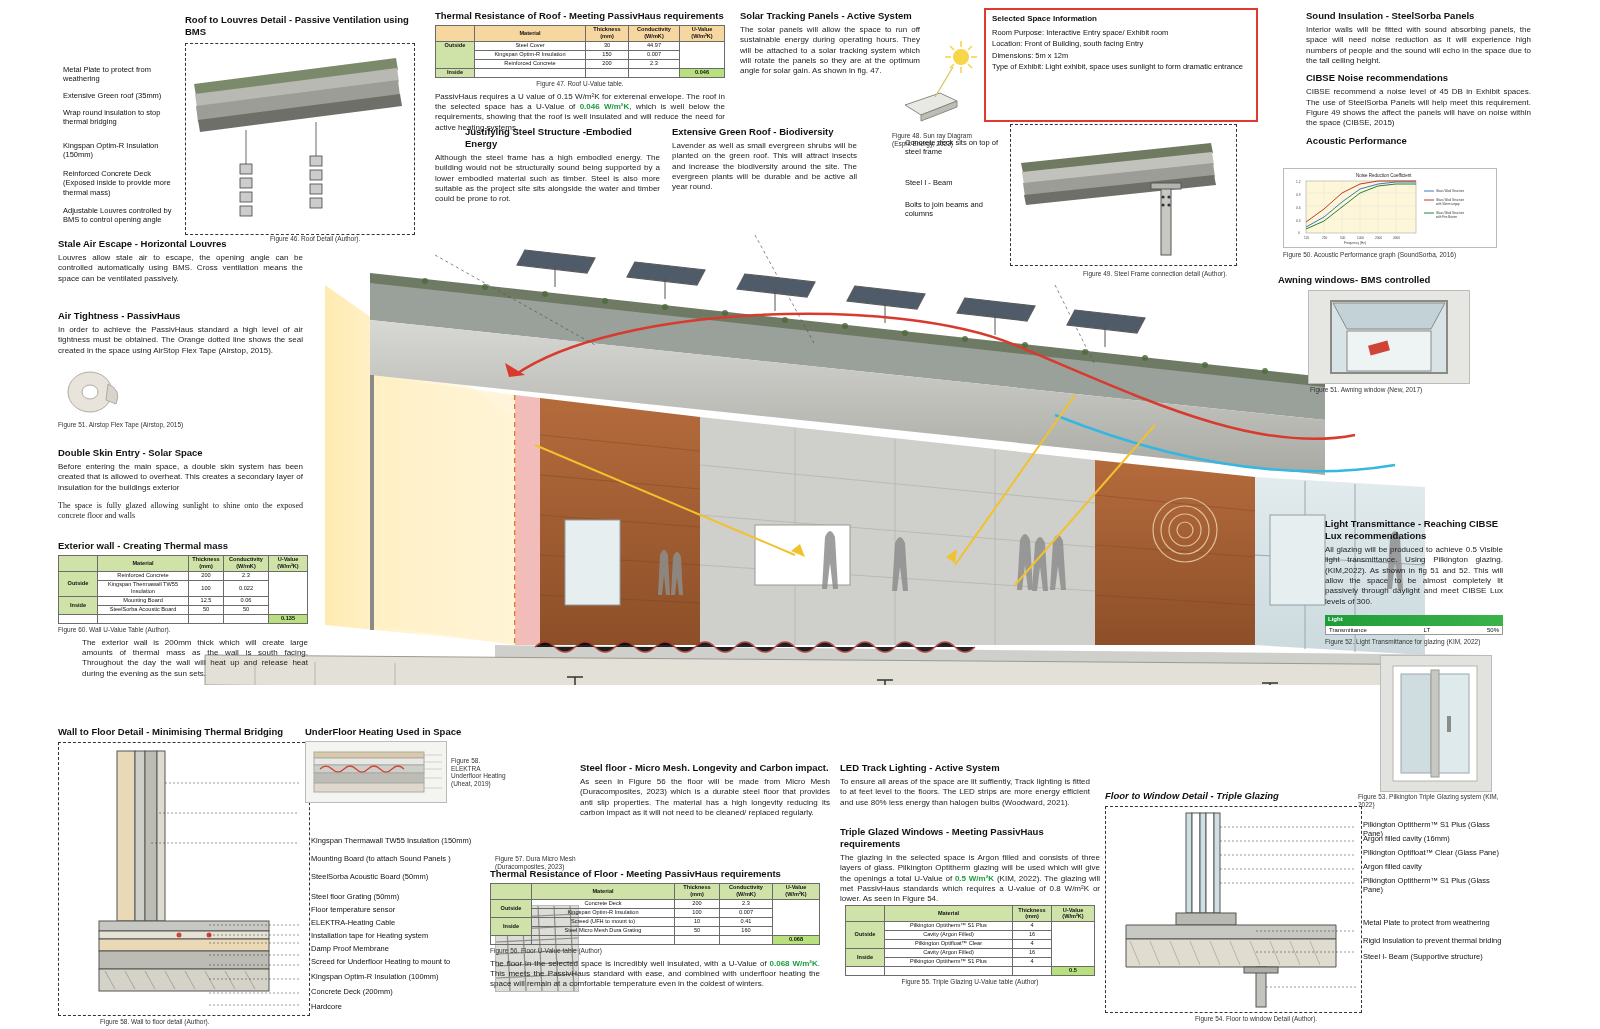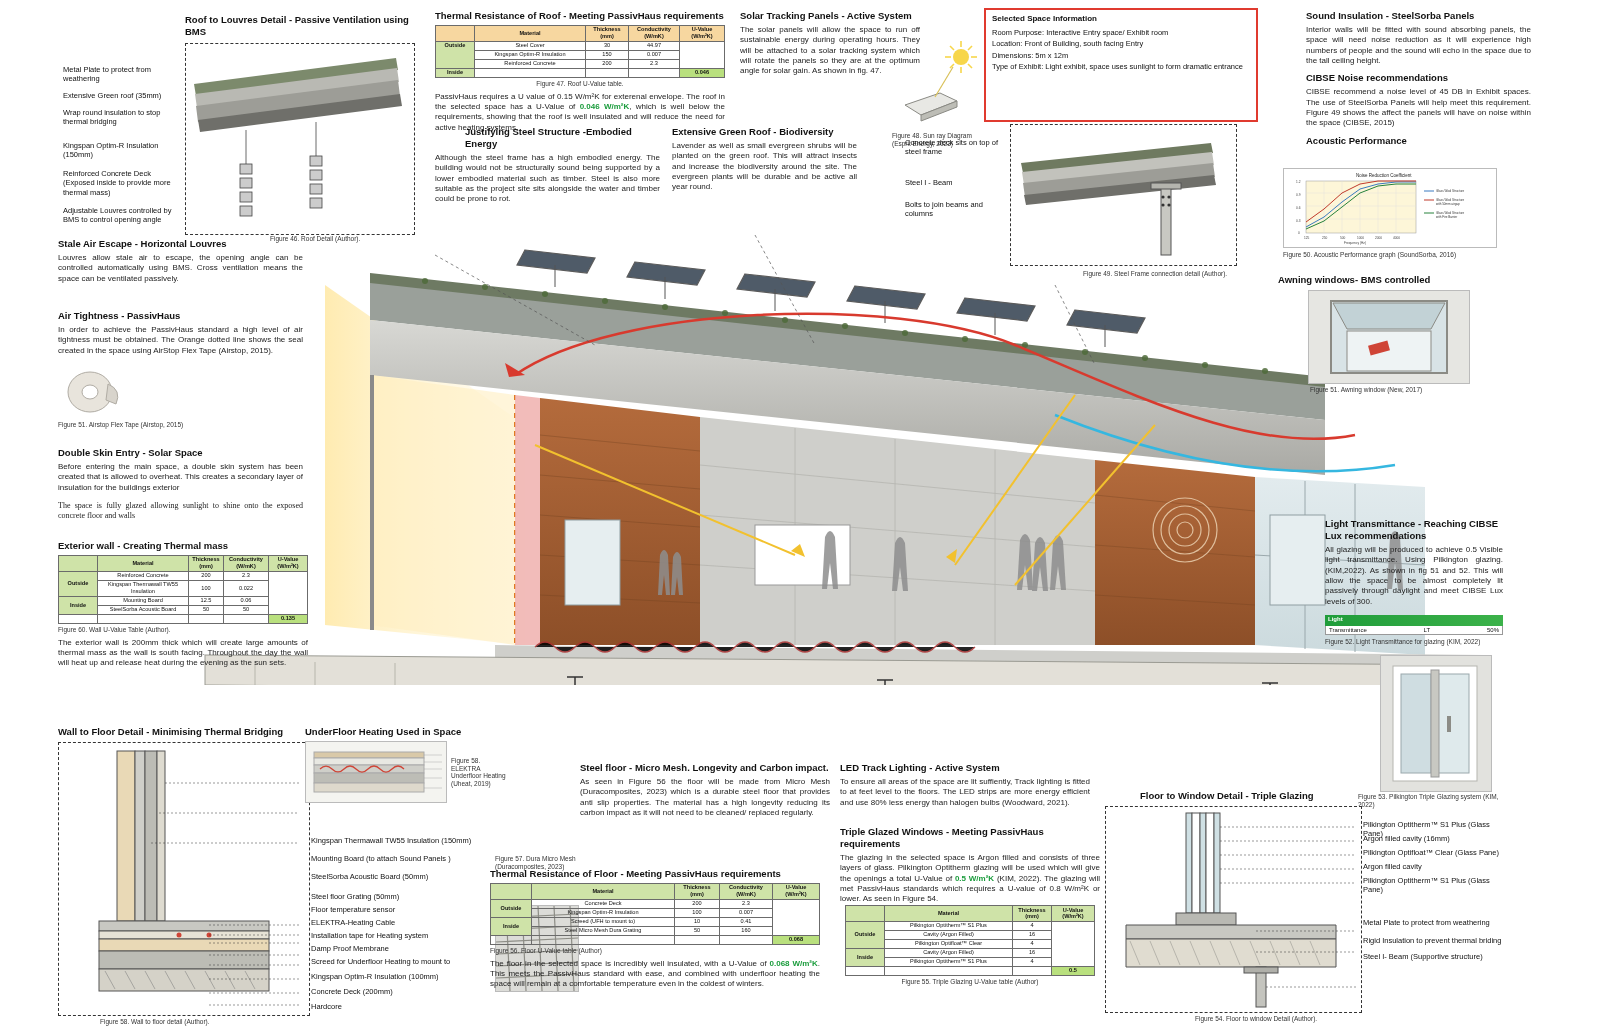--- a/index.html
+++ b/index.html
@@ -504,21 +504,21 @@
       <tr>
         <td></td>
         <td></td>
         <td></td>
         <td></td>
         <td class="uval">0.135</td>
       </tr>
     </tbody>
       </table>
     <div class="cap">Figure 60. Wall U-Value Table (Author).</div>
-    <div class="p" style="margin-top:4px;">The exterior wall is 200mm thick which will create large amounts of thermal mass as the wall is south facing. Throughout the day the wall will heat up and release heat during the evening as the sun sets.</div>
+    <div class="p" style="margin-top:4px;margin-left:24px;">The exterior wall is 200mm thick which will create large amounts of thermal mass as the wall is south facing. Throughout the day the wall will heat up and release heat during the evening as the sun sets.</div>
   </div>
 
   <div class="blk" style="left:58px;top:726px;width:430px;height:300px;">
     <div class="h">Wall to Floor Detail - Minimising Thermal Bridging</div>
     <div class="dash" style="position:absolute;left:0;top:16px;width:250px;height:272px;background:#fff;">
       <svg width="248" height="270" viewBox="0 0 248 270">
         <rect x="58" y="8" width="18" height="170" fill="#e9d9b6" stroke="#555"></rect>
         <rect x="76" y="8" width="10" height="170" fill="#cfcfc9" stroke="#555"></rect>
         <rect x="86" y="8" width="12" height="170" fill="#bcbcb5" stroke="#555"></rect>
         <rect x="98" y="8" width="8" height="170" fill="#dedbd0" stroke="#555"></rect>
@@ -716,21 +716,21 @@
         <td></td>
         <td></td>
         <td class="uval">0.5</td>
       </tr>
     </tbody>
       </table>
     <div class="cap" style="text-align:center;">Figure 55. Triple Glazing U-Value table (Author)</div>
   </div>
 
   <div class="blk" style="left:1105px;top:790px;width:400px;height:230px;">
-    <div class="h" style="margin-left:35px;">Floor to Window Detail - Triple Glazing</div>
+    <div class="h" style="font-style:italic;">Floor to Window Detail - Triple Glazing</div>
     <div class="dash" style="position:absolute;left:0;top:16px;width:255px;height:205px;background:#fff;">
       <svg width="253" height="203" viewBox="0 0 253 203">
         <rect x="80" y="6" width="6" height="100" fill="#cfe0e4" stroke="#555"></rect>
         <rect x="86" y="6" width="8" height="100" fill="#ffffff" stroke="#555"></rect>
         <rect x="94" y="6" width="6" height="100" fill="#cfe0e4" stroke="#555"></rect>
         <rect x="100" y="6" width="8" height="100" fill="#ffffff" stroke="#555"></rect>
         <rect x="108" y="6" width="6" height="100" fill="#cfe0e4" stroke="#555"></rect>
         <rect x="70" y="106" width="60" height="12" fill="#b9b9b3" stroke="#555"></rect>
         <polygon points="20,118 230,118 230,132 20,132" fill="#c8c8c2" stroke="#555"></polygon>
         <polygon points="20,132 230,132 230,160 20,160" fill="#e0dcd0" stroke="#555"></polygon>

